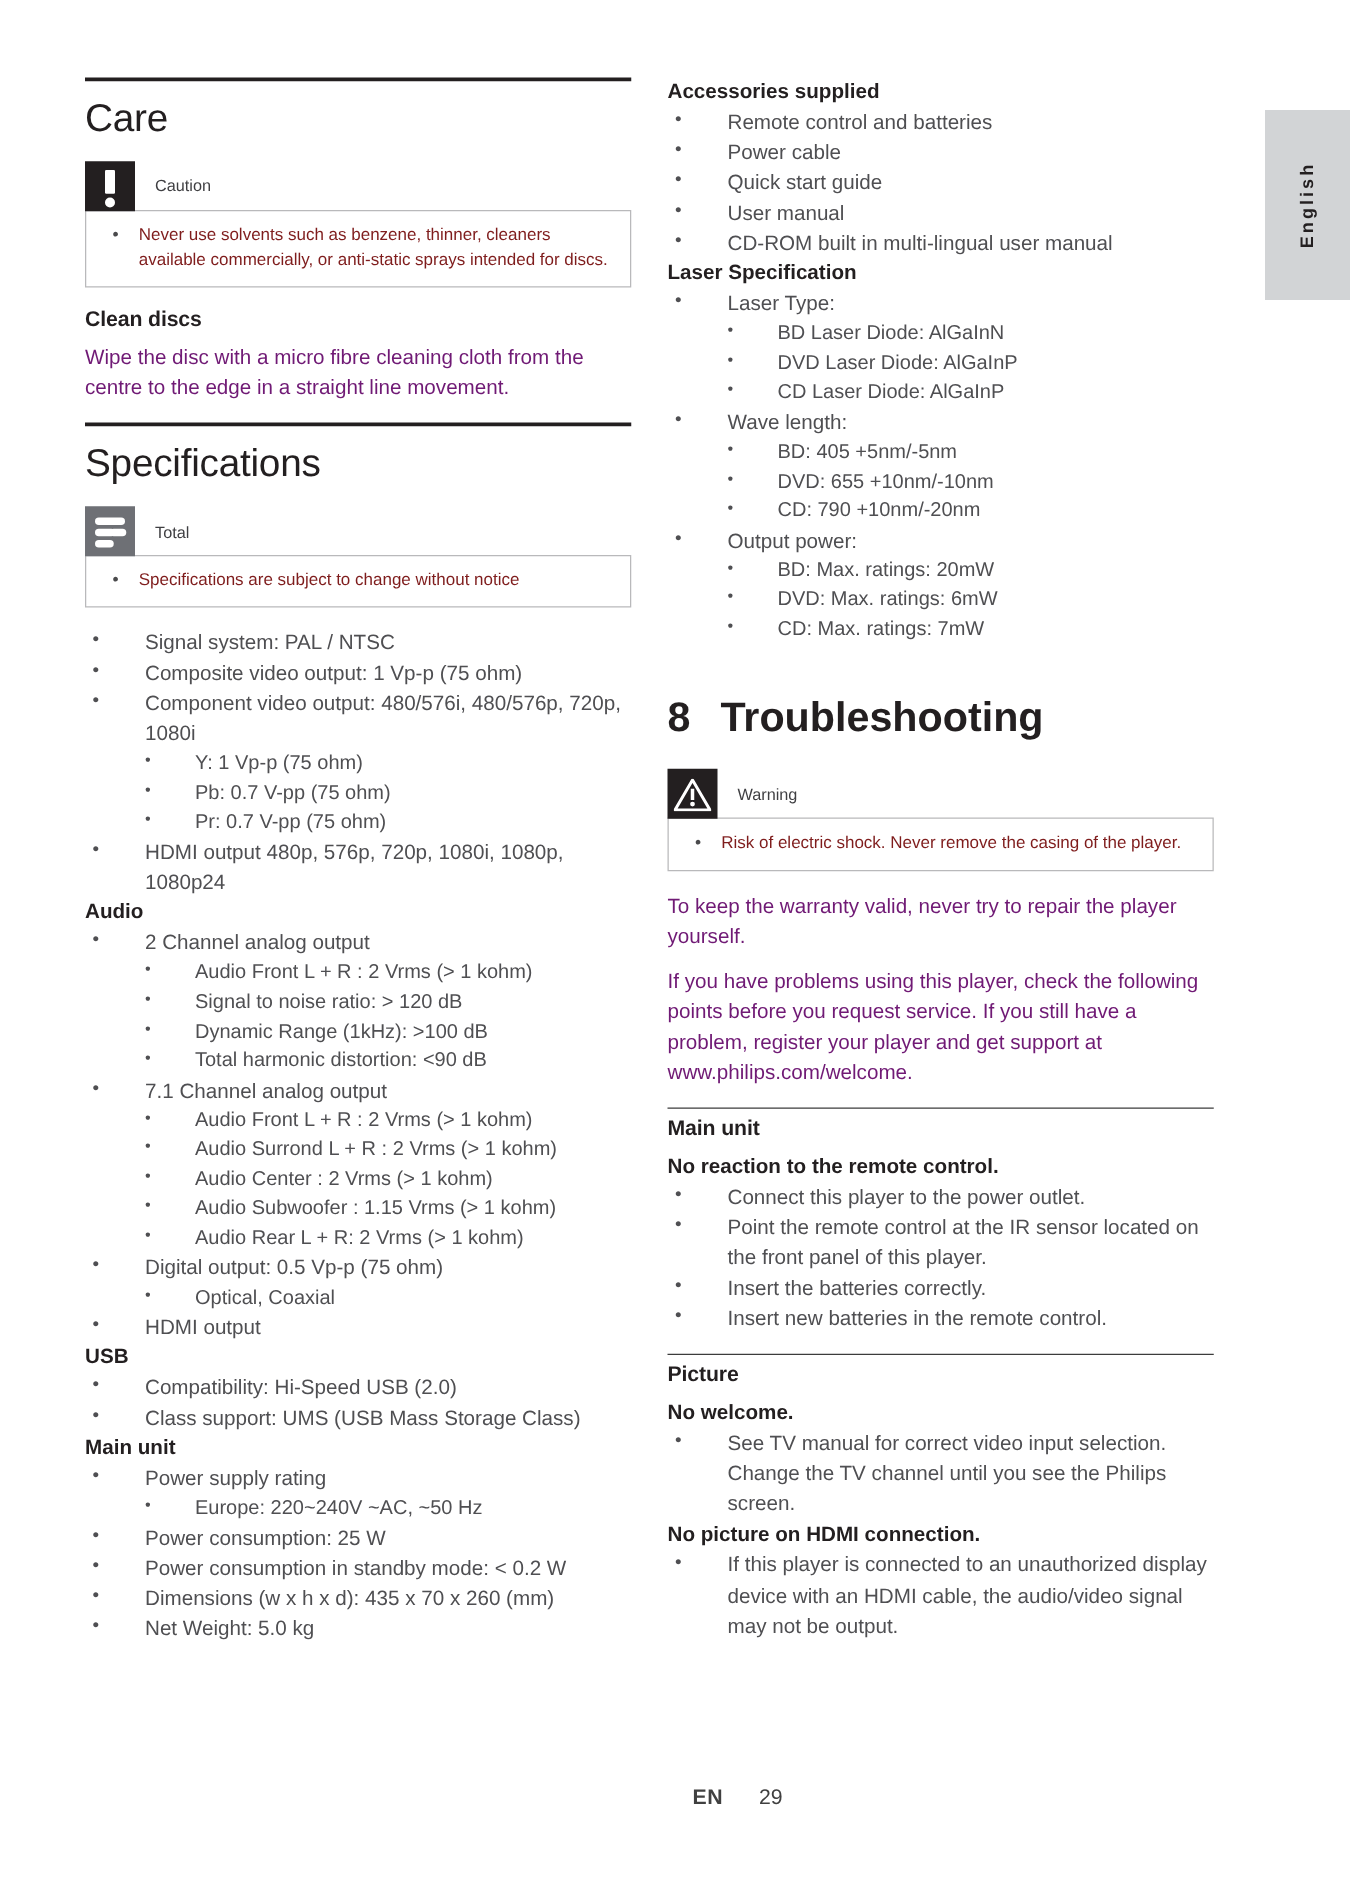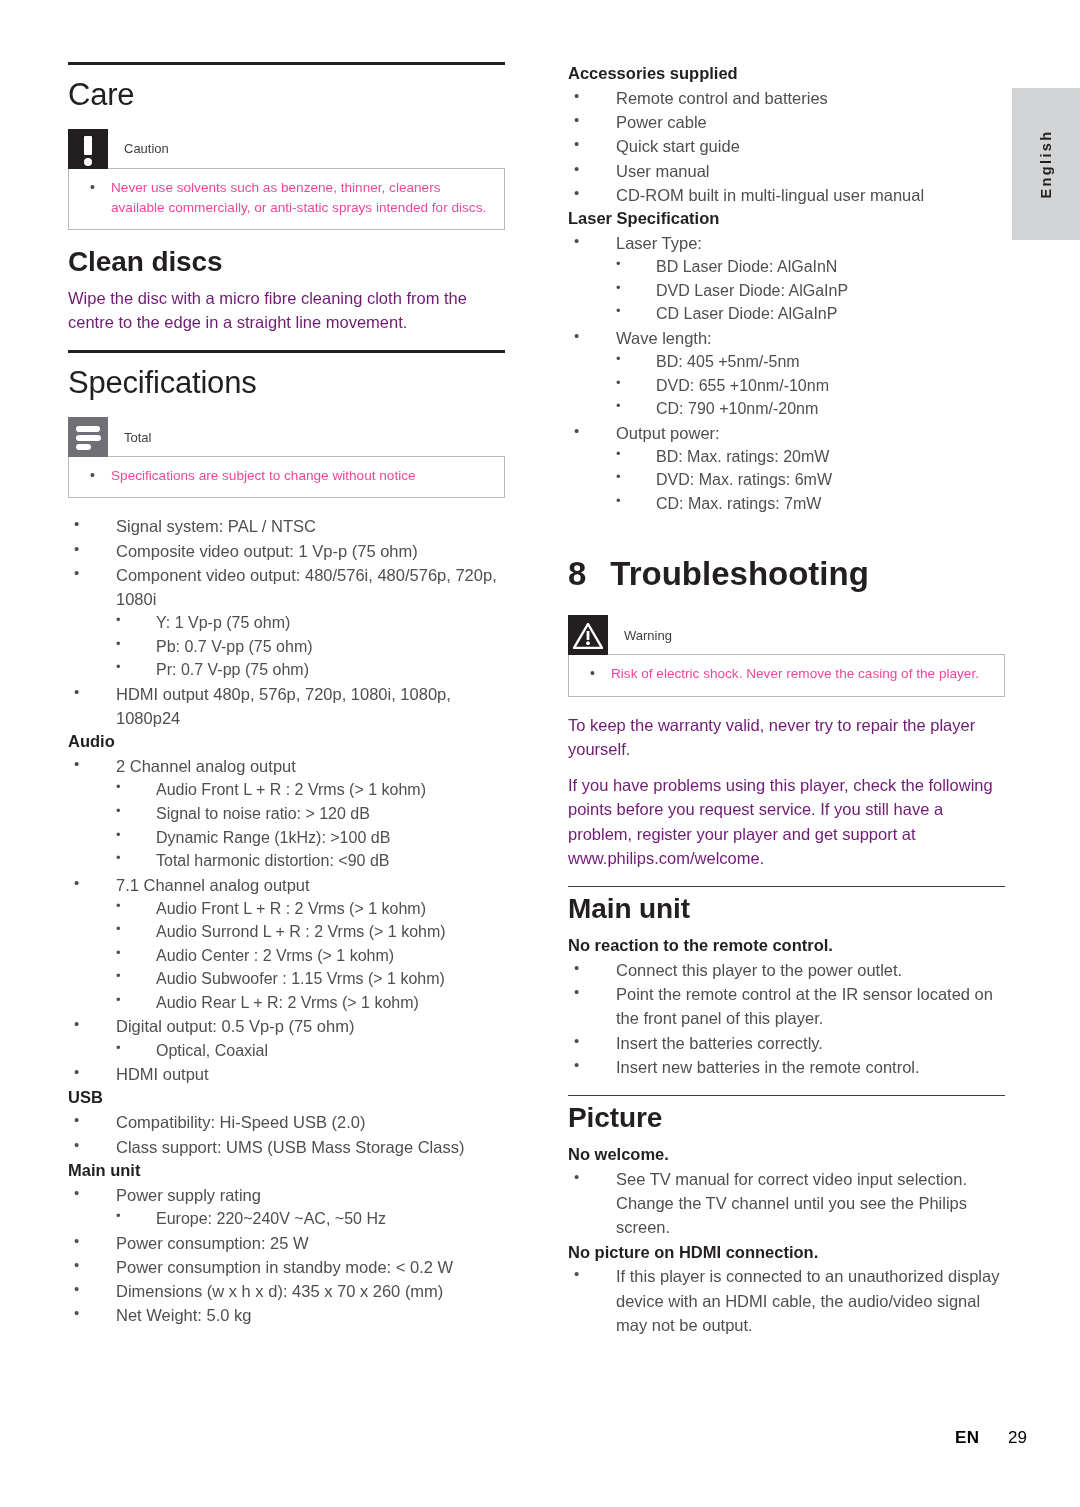--- a/index.html
+++ b/index.html
@@ -32,21 +32,21 @@
     color: #231f20;
   }
 
   
   .col {
     position: absolute;
     top: 62px;
     width: 437px;
   }
   .col-left  { left: 68px; }
-  .col-right { left: 568px; }
+  .col-right { left: 534px; }
 
   
   .rule-thick {
     border-top: 3px solid #231f20;
     margin-bottom: 13px;
   }
   .rule-thin {
     border-top: 1.6px solid #3c3c3c;
     margin-top: 16px;
     margin-bottom: 6px;
@@ -62,21 +62,21 @@
   h1.chapter-num-title {
     font-size: 33px;
     font-weight: bold;
     color: #231f20;
     line-height: 1.15;
     display: flex;
     gap: 24px;
     margin-bottom: 6px;
   }
   h2.sub-title {
-    font-size: 28px;
+    font-size: 17px;
     font-weight: bold;
     color: #231f20;
     margin-bottom: 8px;
     letter-spacing: -0.1px;
   }
   h3.bold-lead {
     font-size: 16.5px;
     font-weight: bold;
     color: #231f20;
     line-height: 1.5;
@@ -106,21 +106,21 @@
     border-top: 1px solid #b9b9bb;
     padding: 9px 14px 11px 14px;
     margin-top: -1px;
   }
   .callout-body ul { list-style: none; }
   .callout-body li {
     position: relative;
     padding-left: 28px;
     font-size: 13.6px;
     line-height: 1.48;
-    color: #ec4899;
+    color: #7f1d1d;
   }
   .callout-body li::before {
     content: "\2022";
     position: absolute;
     left: 7px; top: -1px;
     color: #4a4a4c;
     font-size: 14px;
   }
 
   
@@ -197,25 +197,24 @@
   h4.spec-group {
     font-size: 16.5px;
     font-weight: bold;
     color: #231f20;
     line-height: 1.45;
   }
 
   
   .footer {
     position: absolute;
-    left: 590px; top: 1428px;
+    left: 554px; top: 1428px;
     width: 437px;
-    text-align: right;
     font-size: 17px;
-    color: #000000;
+    color: #404040;
   }
   .footer .en { font-weight: bold; letter-spacing: 0.4px; }
   .footer .pg { margin-left: 24px; }
 </style>
 </head>
 <body>
 
 <div class="page">
 
   <div class="lang-tab">

